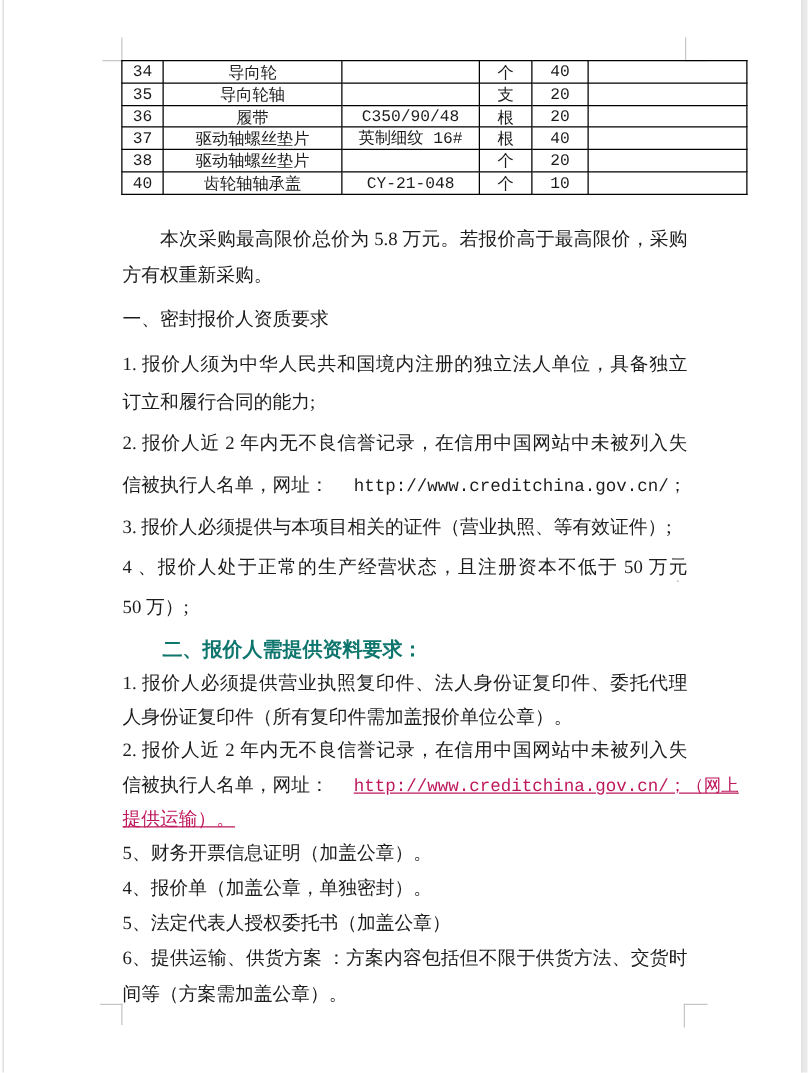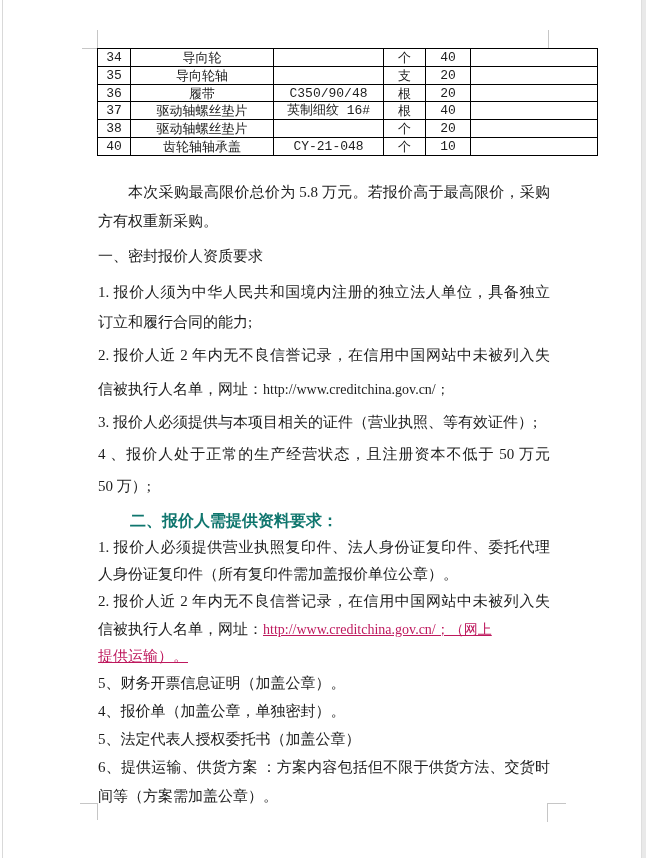--- a/index.html
+++ b/index.html
@@ -49,21 +49,21 @@
   
   .ln {
     position: absolute; left: 98px; width: 452px;
     font-size: 15px; line-height: 19px;
     white-space: nowrap;
   }
   .just { white-space: normal; text-align: justify; text-align-last: justify; height: 20px; overflow: hidden; }
   .ind  { text-indent: 30px; }
   .hd2  { font-weight: bold; font-size: 16px; text-indent: 32px; color: #0f766e; }
   .lnk  { color: #be185d; text-decoration: underline; cursor: pointer; }
-  .url  { font-family: Liberation Serif, serif; font-size: 14px; }
+  .url  { font-family: Liberation Mono, monospace; font-size: 14px; margin-left: 20px; }
 </style>
 </head>
 <body>
 
 <div class="page-edge-left"></div>
 <div class="page-edge-right"></div>
 
 <div class="mark mark-tl"></div>
 <div class="mark mark-tr"></div>
 <div class="mark mark-bl"></div>

